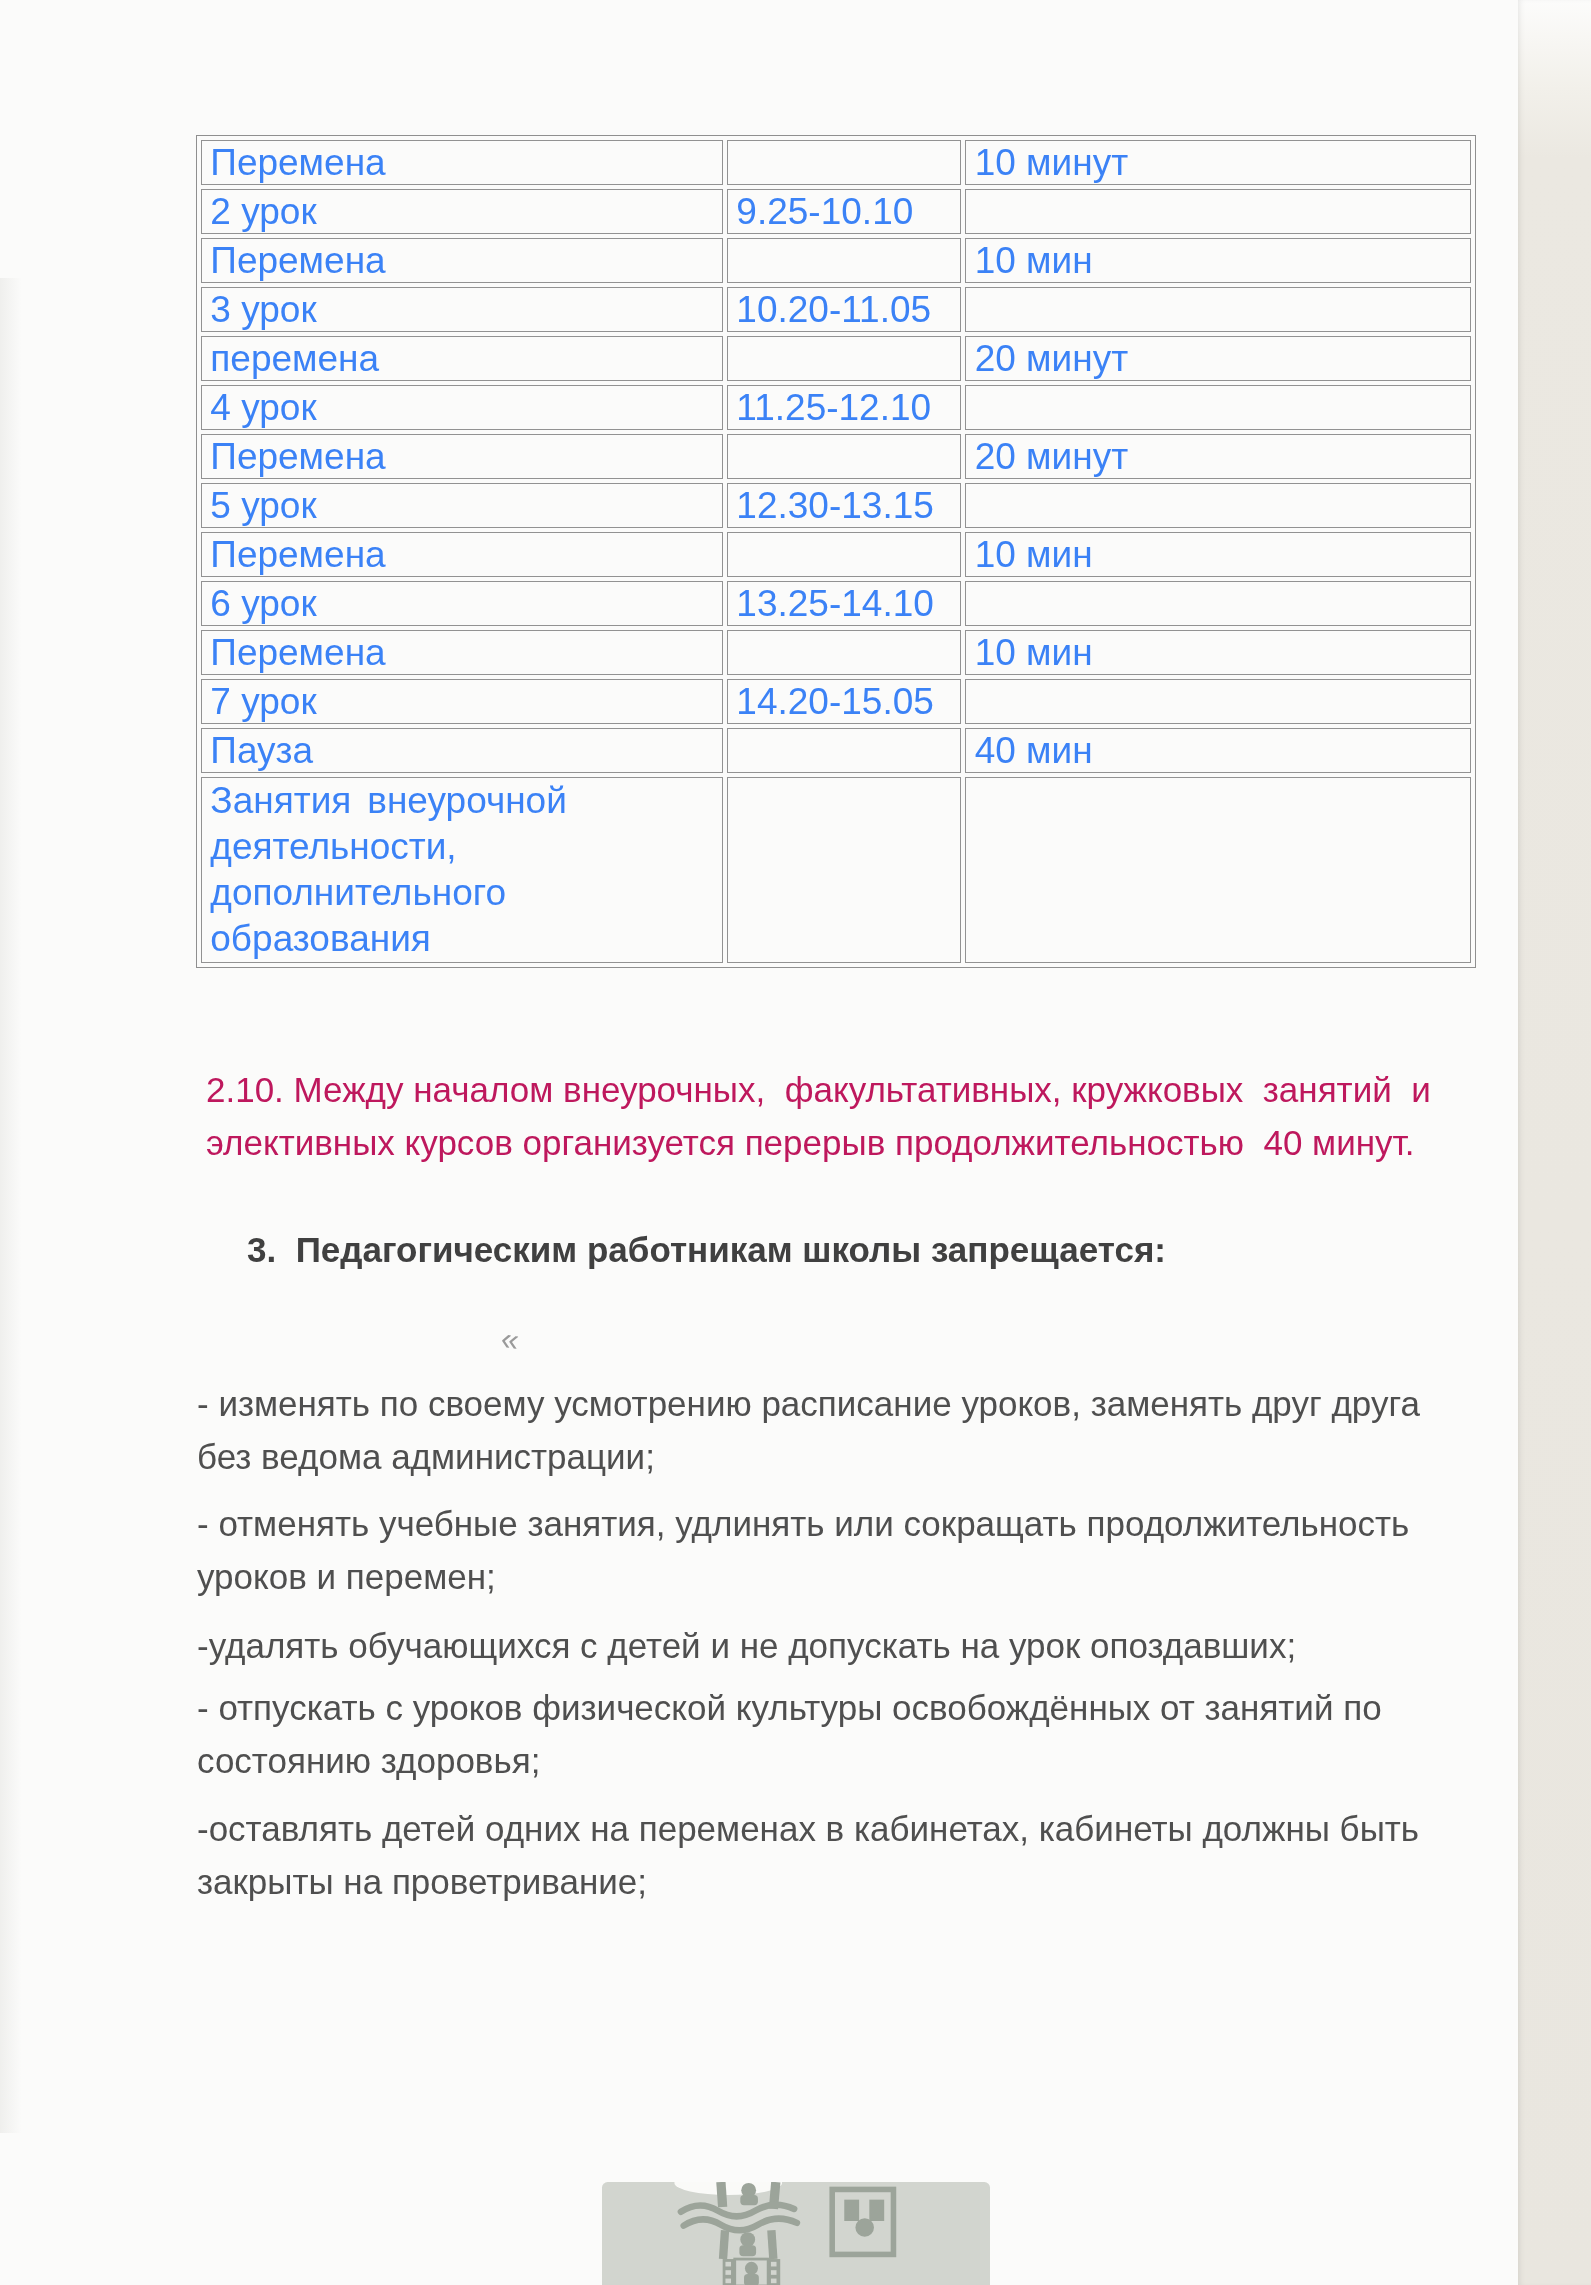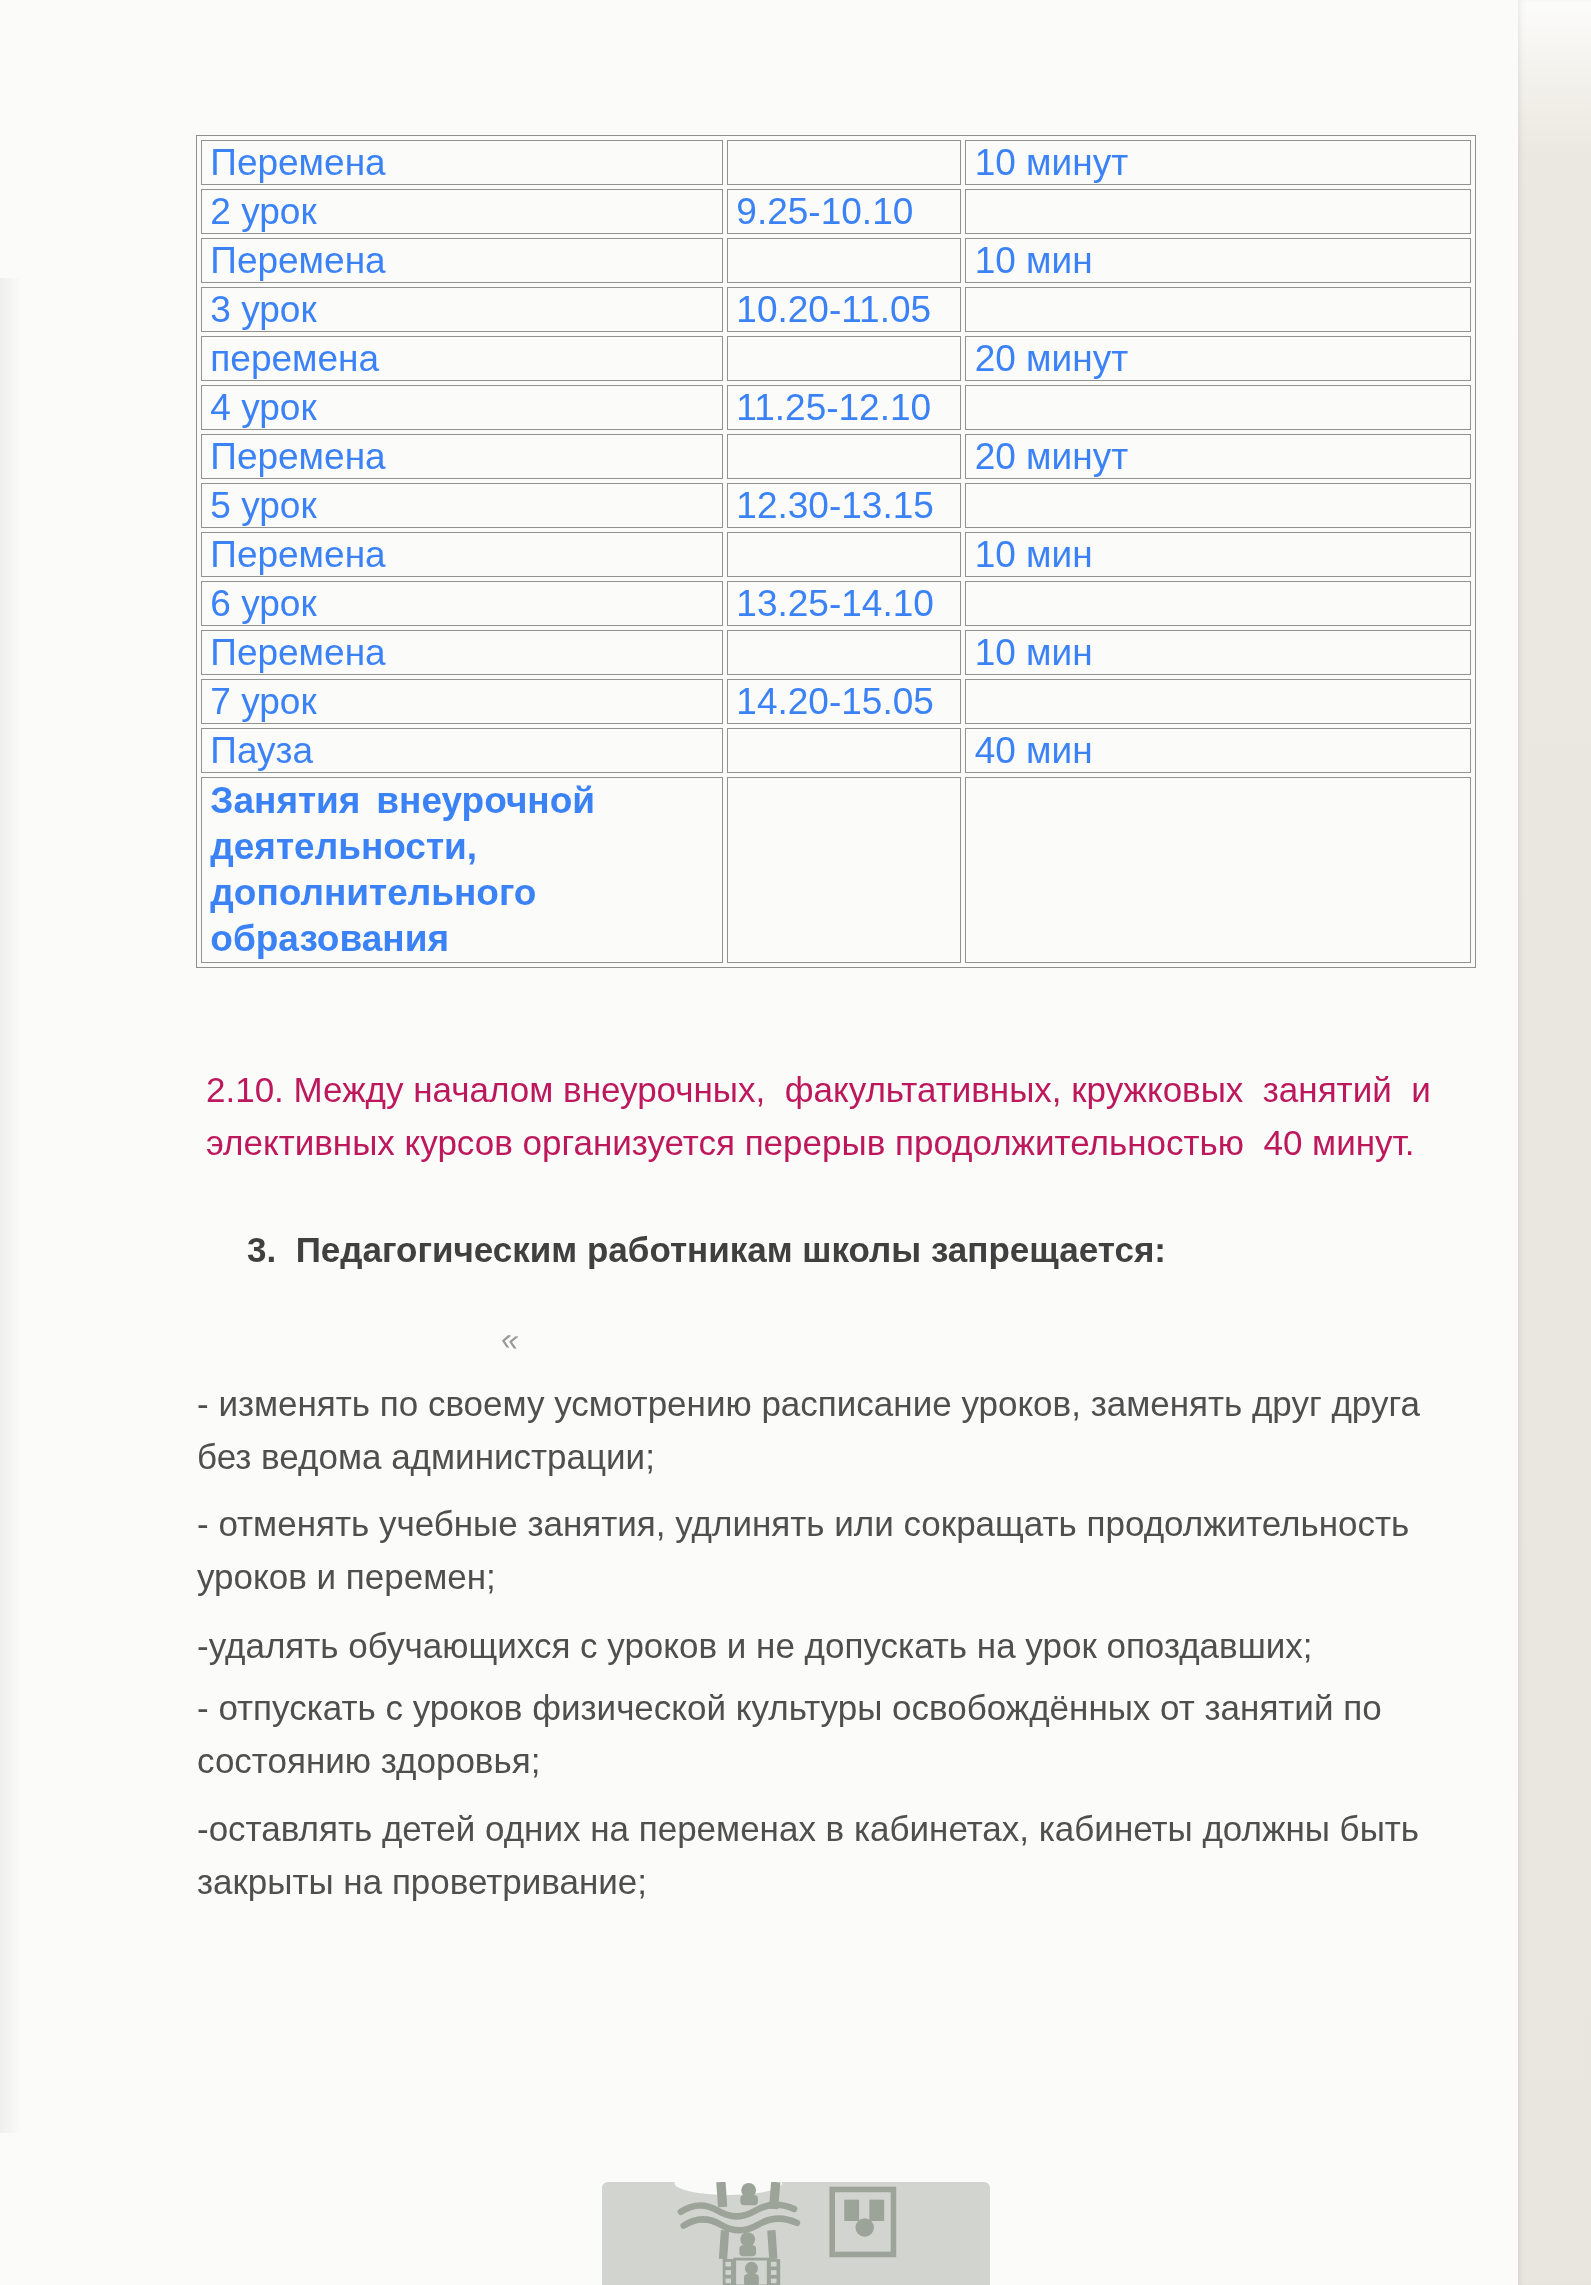--- a/index.html
+++ b/index.html
@@ -32,21 +32,21 @@
   }
   table.schedule td{
     border:1.9px solid #929292;
     height:41px;
     padding:0 5.6px 0 8.3px;
     font-size:37px;line-height:43px;color:#3b82f6;
     vertical-align:middle;
     overflow:hidden;white-space:nowrap;
   }
   table.schedule td.c1{white-space:pre-line;}
-  table.schedule tr:last-child td{height:130px;font-weight:bold;}
+  table.schedule tr:last-child td{height:130px;}
   table.schedule tr:last-child td.c1{line-height:46px;word-spacing:5.6px;}
 
   
   .textblock{
     position:absolute;left:206px;width:1252px;
     font-size:35px;line-height:53px;color:#be185d;
     white-space:pre-wrap;
   }
   .para-210{top:1063px;}
   .heading-3{
@@ -188,21 +188,21 @@
   <div class="textblock heading-3">3.  Педагогическим работникам школы запрещается:</div>
 
   <span class="stray-mark">«</span>
 
   <div class="items-layer">
 
       <div class="item">- изменять по своему усмотрению расписание уроков, заменять друг друга без ведома администрации;</div>
 
       <div class="item">- отменять учебные занятия, удлинять или сокращать продолжительность уроков и перемен;</div>
 
-      <div class="item">-удалять обучающихся с уроков и не допускать на урок опоздавших;</div>
+      <div class="item">-удалять обучающихся с детей и не допускать на урок опоздавших;</div>
 
       <div class="item">- отпускать с уроков физической культуры освобождённых от занятий по состоянию здоровья;</div>
 
       <div class="item">-оставлять детей одних на переменах в кабинетах, кабинеты должны быть закрыты на проветривание;</div>
 
     </div>
 
   <div class="scan-band">
     <svg width="388" height="104" viewBox="0 0 418 112">
 

